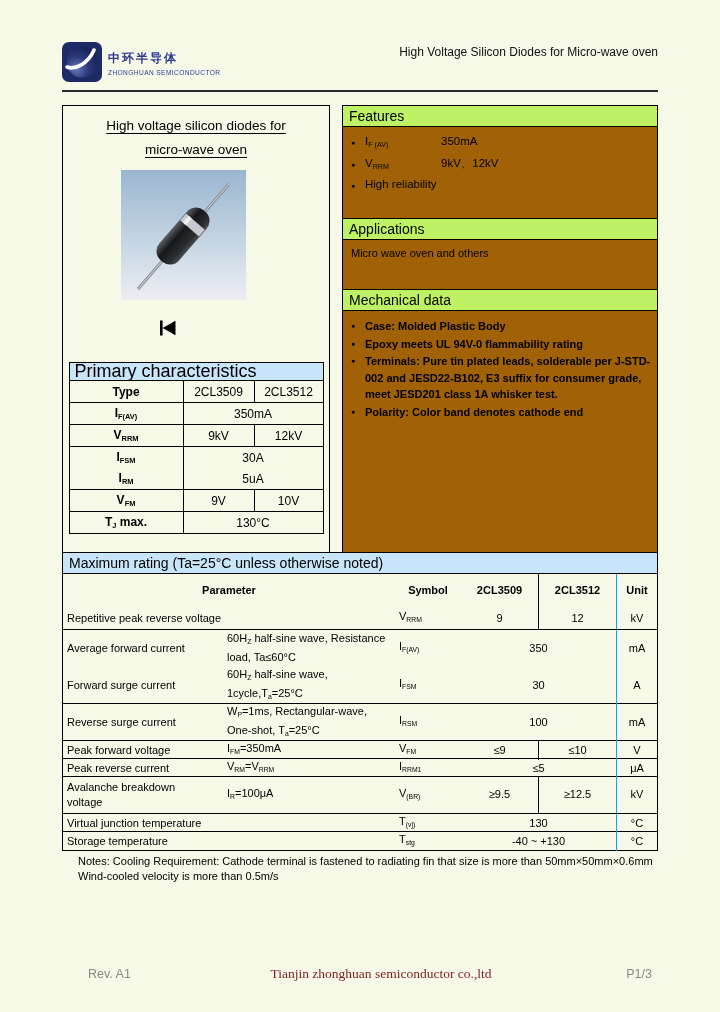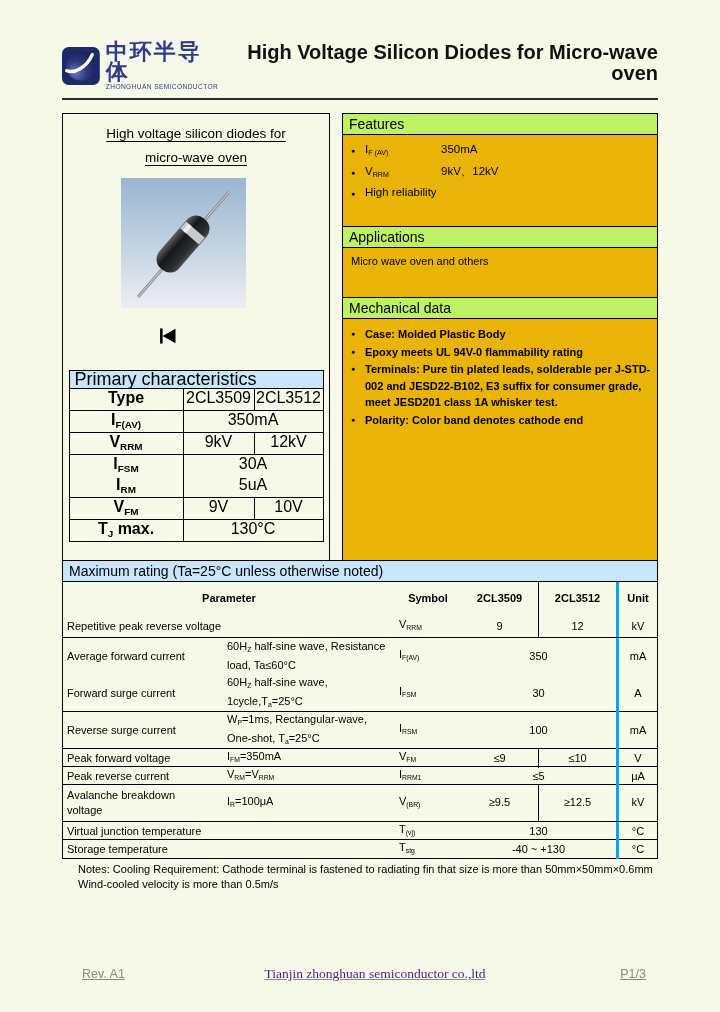--- a/index.html
+++ b/index.html
@@ -4,30 +4,30 @@
 <style>
   html,body{margin:0;padding:0;}
   body{width:720px;height:1012px;background:#f6f8e8;font-family:"Liberation Sans",sans-serif;color:#000;position:relative;overflow:hidden;}
   .content{position:absolute;left:62px;top:42px;width:596px;}
   sub{font-size:0.62em;vertical-align:-0.3em;letter-spacing:0;}
 
   
   .hdr{display:flex;justify-content:space-between;align-items:flex-start;border-bottom:2px solid #2b2b2b;padding-bottom:8px;}
   .logo{display:flex;align-items:center;}
   .logo-text{margin-left:6px;}
-  .logo-cn{font-size:22px;font-weight:bold;color:#2e3a90;letter-spacing:2px;line-height:20px;font-family:Liberation Serif, serif;}
+  .logo-cn{font-size:12px;font-weight:bold;color:#2e3a90;letter-spacing:2px;line-height:20px;font-family:Liberation Serif, serif;}
   .logo-en{font-size:6.6px;color:#2e3a90;letter-spacing:0.4px;margin-top:1px;}
-  .titles{text-align:right;font-weight:bold;font-size:20px;line-height:21px;color:#111;}
+  .titles{text-align:right;font-weight:normal;font-size:12px;line-height:21px;color:#111;}
 
   
   .main{display:flex;gap:12px;margin-top:13px;}
   .left-col{width:268px;height:448px;border:1px solid #000;box-sizing:border-box;}
   .right-col{width:316px;height:448px;display:flex;flex-direction:column;box-sizing:border-box;}
   .bar{background:#bef264;border:1px solid #000;padding:1px 6px;font-size:14px;line-height:18px;box-sizing:border-box;flex:0 0 auto;}
-  .bx{border:1px solid #000;margin-top:-1px;box-sizing:border-box;background:#eab308;}
+  .bx{border:1px solid #000;margin-top:-1px;box-sizing:border-box;background:#a16207;}
   .right-col .bar{margin-top:-1px;}
   .right-col .bar:first-child{margin-top:0;}
   .feat-box{height:93px;padding:6px 6px 0 6px;}
   .app-box{height:51px;padding:7px 8px 0 8px;font-size:11px;}
   .app-box p{margin:0 0 11px 0;}
   .mech-box{flex:1 1 auto;padding:7px 6px 0 6px;font-weight:bold;}
 
   .blt{display:inline-block;width:14px;font-size:7px;vertical-align:1px;flex:0 0 14px;}
   .feat-row{display:flex;align-items:baseline;font-size:11.5px;margin:2px 0 7px 2px;}
   .feat-sym{width:76px;flex:0 0 76px;}
@@ -40,46 +40,46 @@
   .photo{width:125px;height:130px;margin:8px 0 0 58px;background:linear-gradient(180deg,#9cb6d0 0%,#a8c0d6 18%,#b6cadc 36%,#c4d4e2 54%,#d2dde8 70%,#e0e6ee 85%,#ecedf1 100%);}
   .dsym{margin:20px 0 0 96px;}
 
   
   .pc{width:255px;margin:22px auto 0 auto;}
   .pc-bar{background:#c8e5fa;border:1px solid #000;padding:0 5px;font-size:18px;line-height:17px;box-sizing:border-box;}
   .pc-table{border:1px solid #000;border-top:none;box-sizing:border-box;}
   .pc-row{display:grid;grid-template-columns:114px 70px 69px;border-bottom:1px solid #000;}
   .pc-row.nb{border-bottom:none;}
   .pc-row:last-child{border-bottom:none;}
-  .pc-row > div{height:21px;display:flex;align-items:flex-start;justify-content:center;font-size:16px;box-sizing:border-box;}
+  .pc-row > div{height:21px;display:flex;align-items:center;justify-content:center;font-size:12px;box-sizing:border-box;}
   .pc-label{font-weight:bold;border-right:1px solid #000;}
   .pc-v2{border-left:1px solid #000;}
   .pc-span{grid-column:2/4;}
 
   
   .mr-bar{background:#c8e5fa;border:1px solid #000;margin-top:-1px;padding:1px 6px;font-size:14px;line-height:18px;box-sizing:border-box;}
   .mr-table{border:1px solid #000;border-top:none;box-sizing:border-box;}
   .mr-row{display:grid;grid-template-columns:160px 172px 66px 77px 78px 41px;border-bottom:1px solid #000;box-sizing:border-box;}
   .mr-row.nb{border-bottom:none;}
   .mr-row > div{padding:0 4px;font-size:11px;display:flex;flex-direction:column;justify-content:center;box-sizing:border-box;line-height:15.5px;}
   .h34{height:34px;} .h22{height:22px;} .h37{height:37px;} .h18{height:18px;}
   .c-pspan{grid-column:1/3;padding-left:8px;}
   .c-param{padding-left:8px;}
   .c-vspan{grid-column:4/6;align-items:center;}
   .c-v1{align-items:center;}
   .c-v2{border-left:1px solid #000;align-items:center;}
-  .c-unit{border-left:3px solid #0ea5e9;align-items:center;}
+  .c-unit{border-left:1px solid #0ea5e9;align-items:center;}
   .mrh > div{font-weight:bold;align-items:center;text-align:center;padding-left:4px;}
 
   .notes{margin-top:3px;font-size:11px;line-height:14.5px;margin-left:16px;}
 
   
-  .footer{position:absolute;left:62px;top:966px;width:596px;display:grid;grid-template-columns:1fr auto 1fr;align-items:baseline;color:#8a8a80;font-size:12.5px;text-decoration:underline;}
+  .footer{position:absolute;left:68px;top:966px;width:596px;display:grid;grid-template-columns:1fr auto 1fr;align-items:baseline;color:#8a8a80;font-size:12.5px;}
   .f-left{padding-left:20px;}
-  .f-center{font-family:"Liberation Serif",serif;font-size:13.5px;color:#4c1d95;margin-left:30px;}
+  .f-center{font-family:"Liberation Serif",serif;font-size:13.5px;color:#7f1d1d;margin-left:30px;}
   .f-right{text-align:right;padding-right:12px;}
 </style>
 </head>
 <body>
 
 <div class="content">
 
   <div class="hdr">
     <div class="logo">
       <svg width="40" height="40" viewBox="0 0 40 40">

